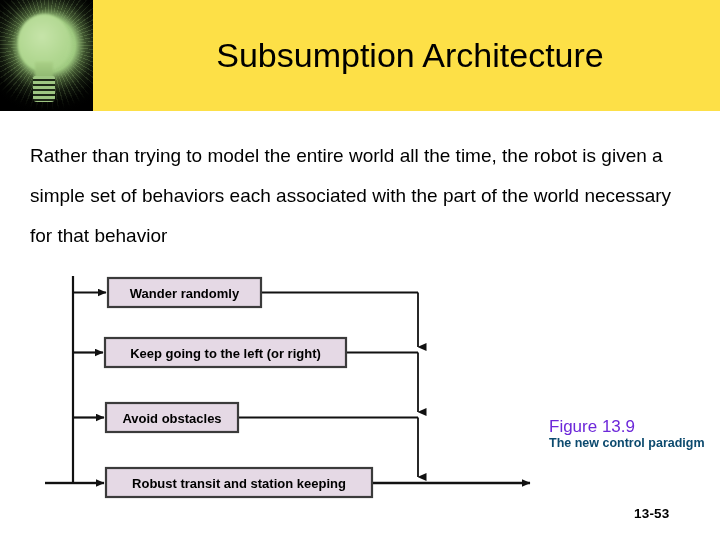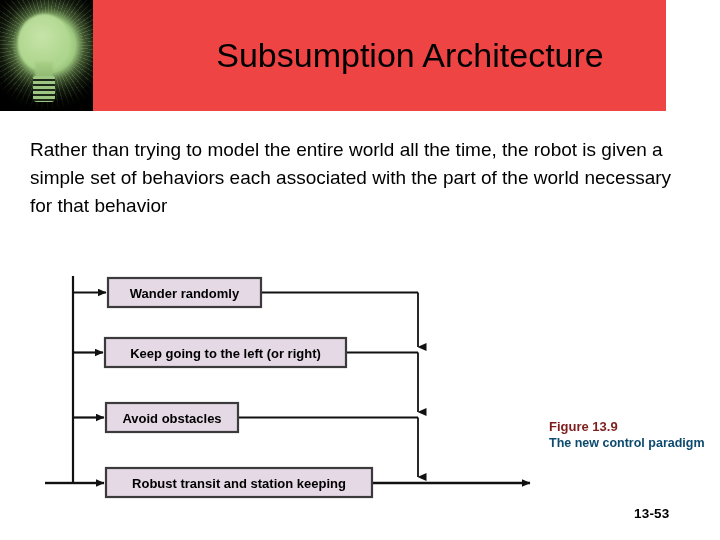--- a/index.html
+++ b/index.html
@@ -13,23 +13,23 @@
     position: relative;
     overflow: hidden;
     font-family: "Liberation Sans", sans-serif;
     -webkit-font-smoothing: antialiased;
   }
 
   
   #header-banner {
     position: absolute;
     left: 0; top: 0;
-    width: 666px;
+    width: 720px;
     height: 111px;
-    background: #ef4444;
+    background: #fde047;
   }
   #bulb-panel {
     position: absolute;
     left: 0; top: 0;
     width: 93px;
     height: 111px;
     background: #000000;
     overflow: hidden;
   }
   
@@ -98,21 +98,21 @@
     letter-spacing: 0px;
     white-space: nowrap;
   }
 
   
   #body-text {
     position: absolute;
     left: 30px; top: 136px;
     width: 660px;
     font-size: 19px;
-    line-height: 28px;
+    line-height: 40px;
     color: #000000;
   }
 
   
   #diagram {
     position: absolute;
     left: 0; top: 255px;
     width: 720px;
     height: 260px;
     font-weight: bold;
@@ -124,23 +124,23 @@
     fill: #000000;
   }
 
   
   #figure-caption {
     position: absolute;
     left: 549px; top: 419px;
     width: 160px;
   }
   #figure-number {
-    font-size: 13px;
-    font-weight: bold;
-    color: #7f1d1d;
+    font-size: 17px;
+    font-weight: normal;
+    color: #6d28d9;
     line-height: 16px;
     display: block;
   }
   #figure-title {
     font-size: 12.5px;
     font-weight: bold;
     color: #0c4a6e;
     line-height: 15px;
     display: block;
     margin-top: 1px;

